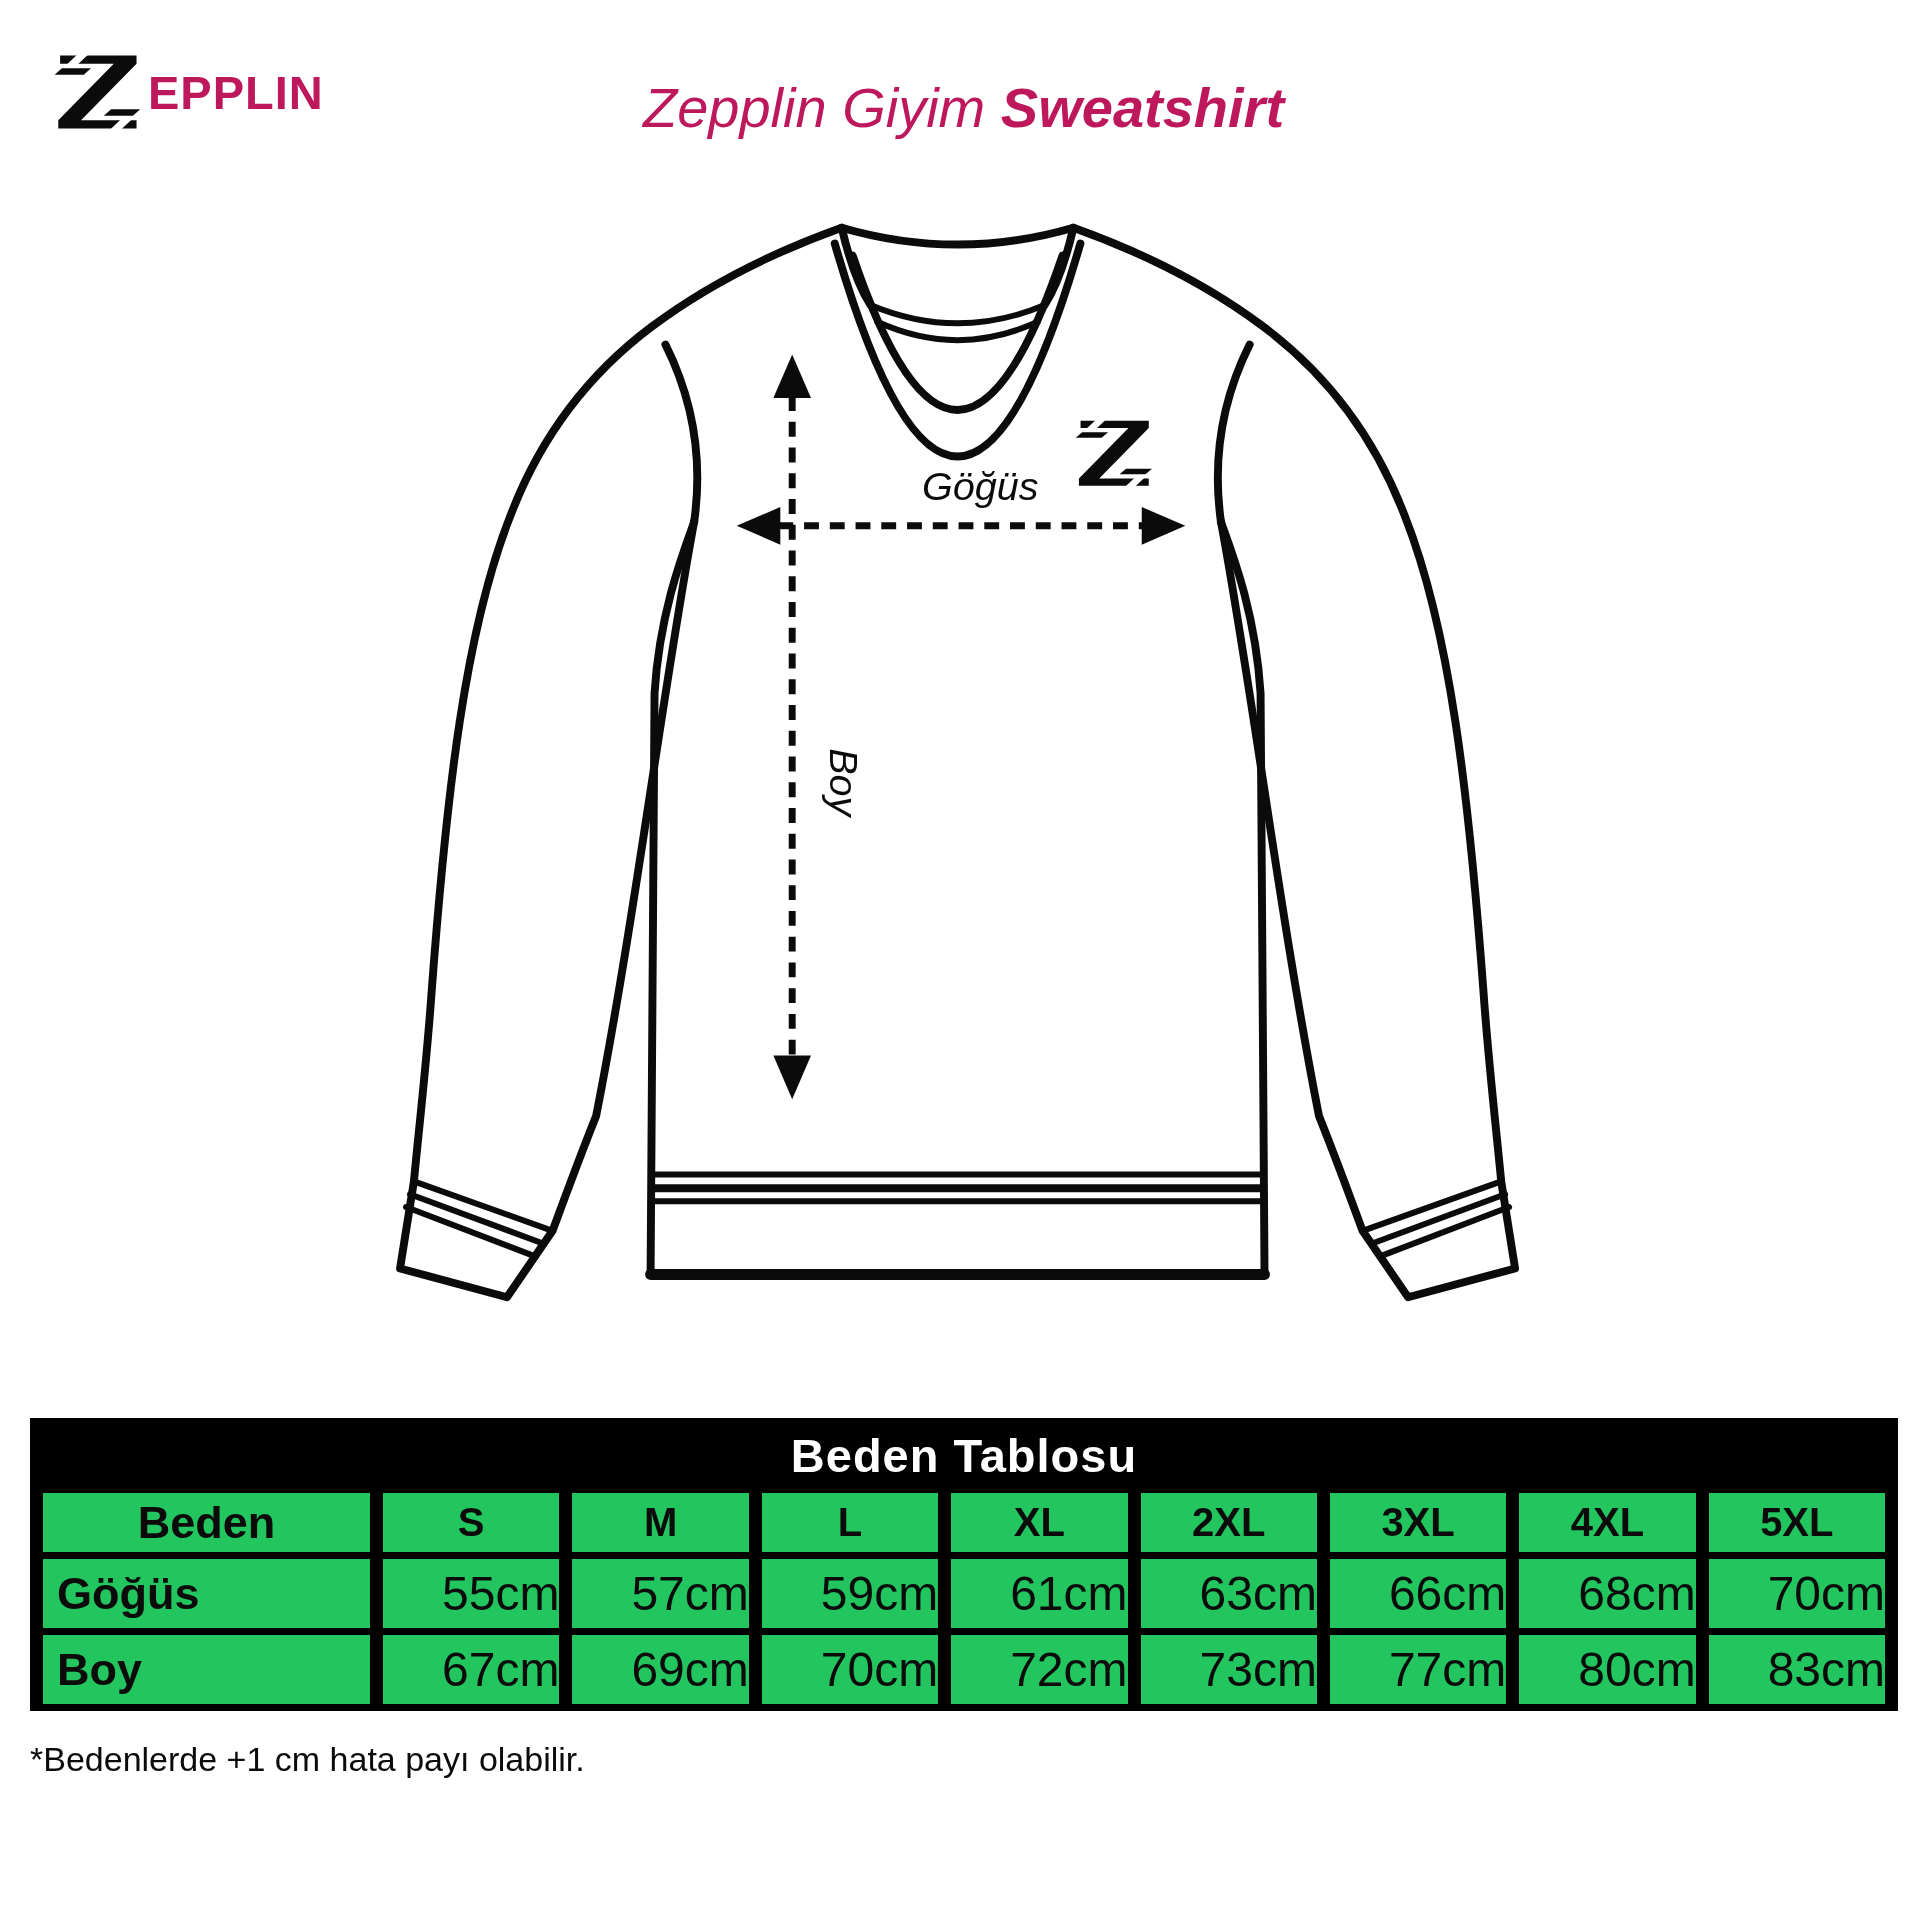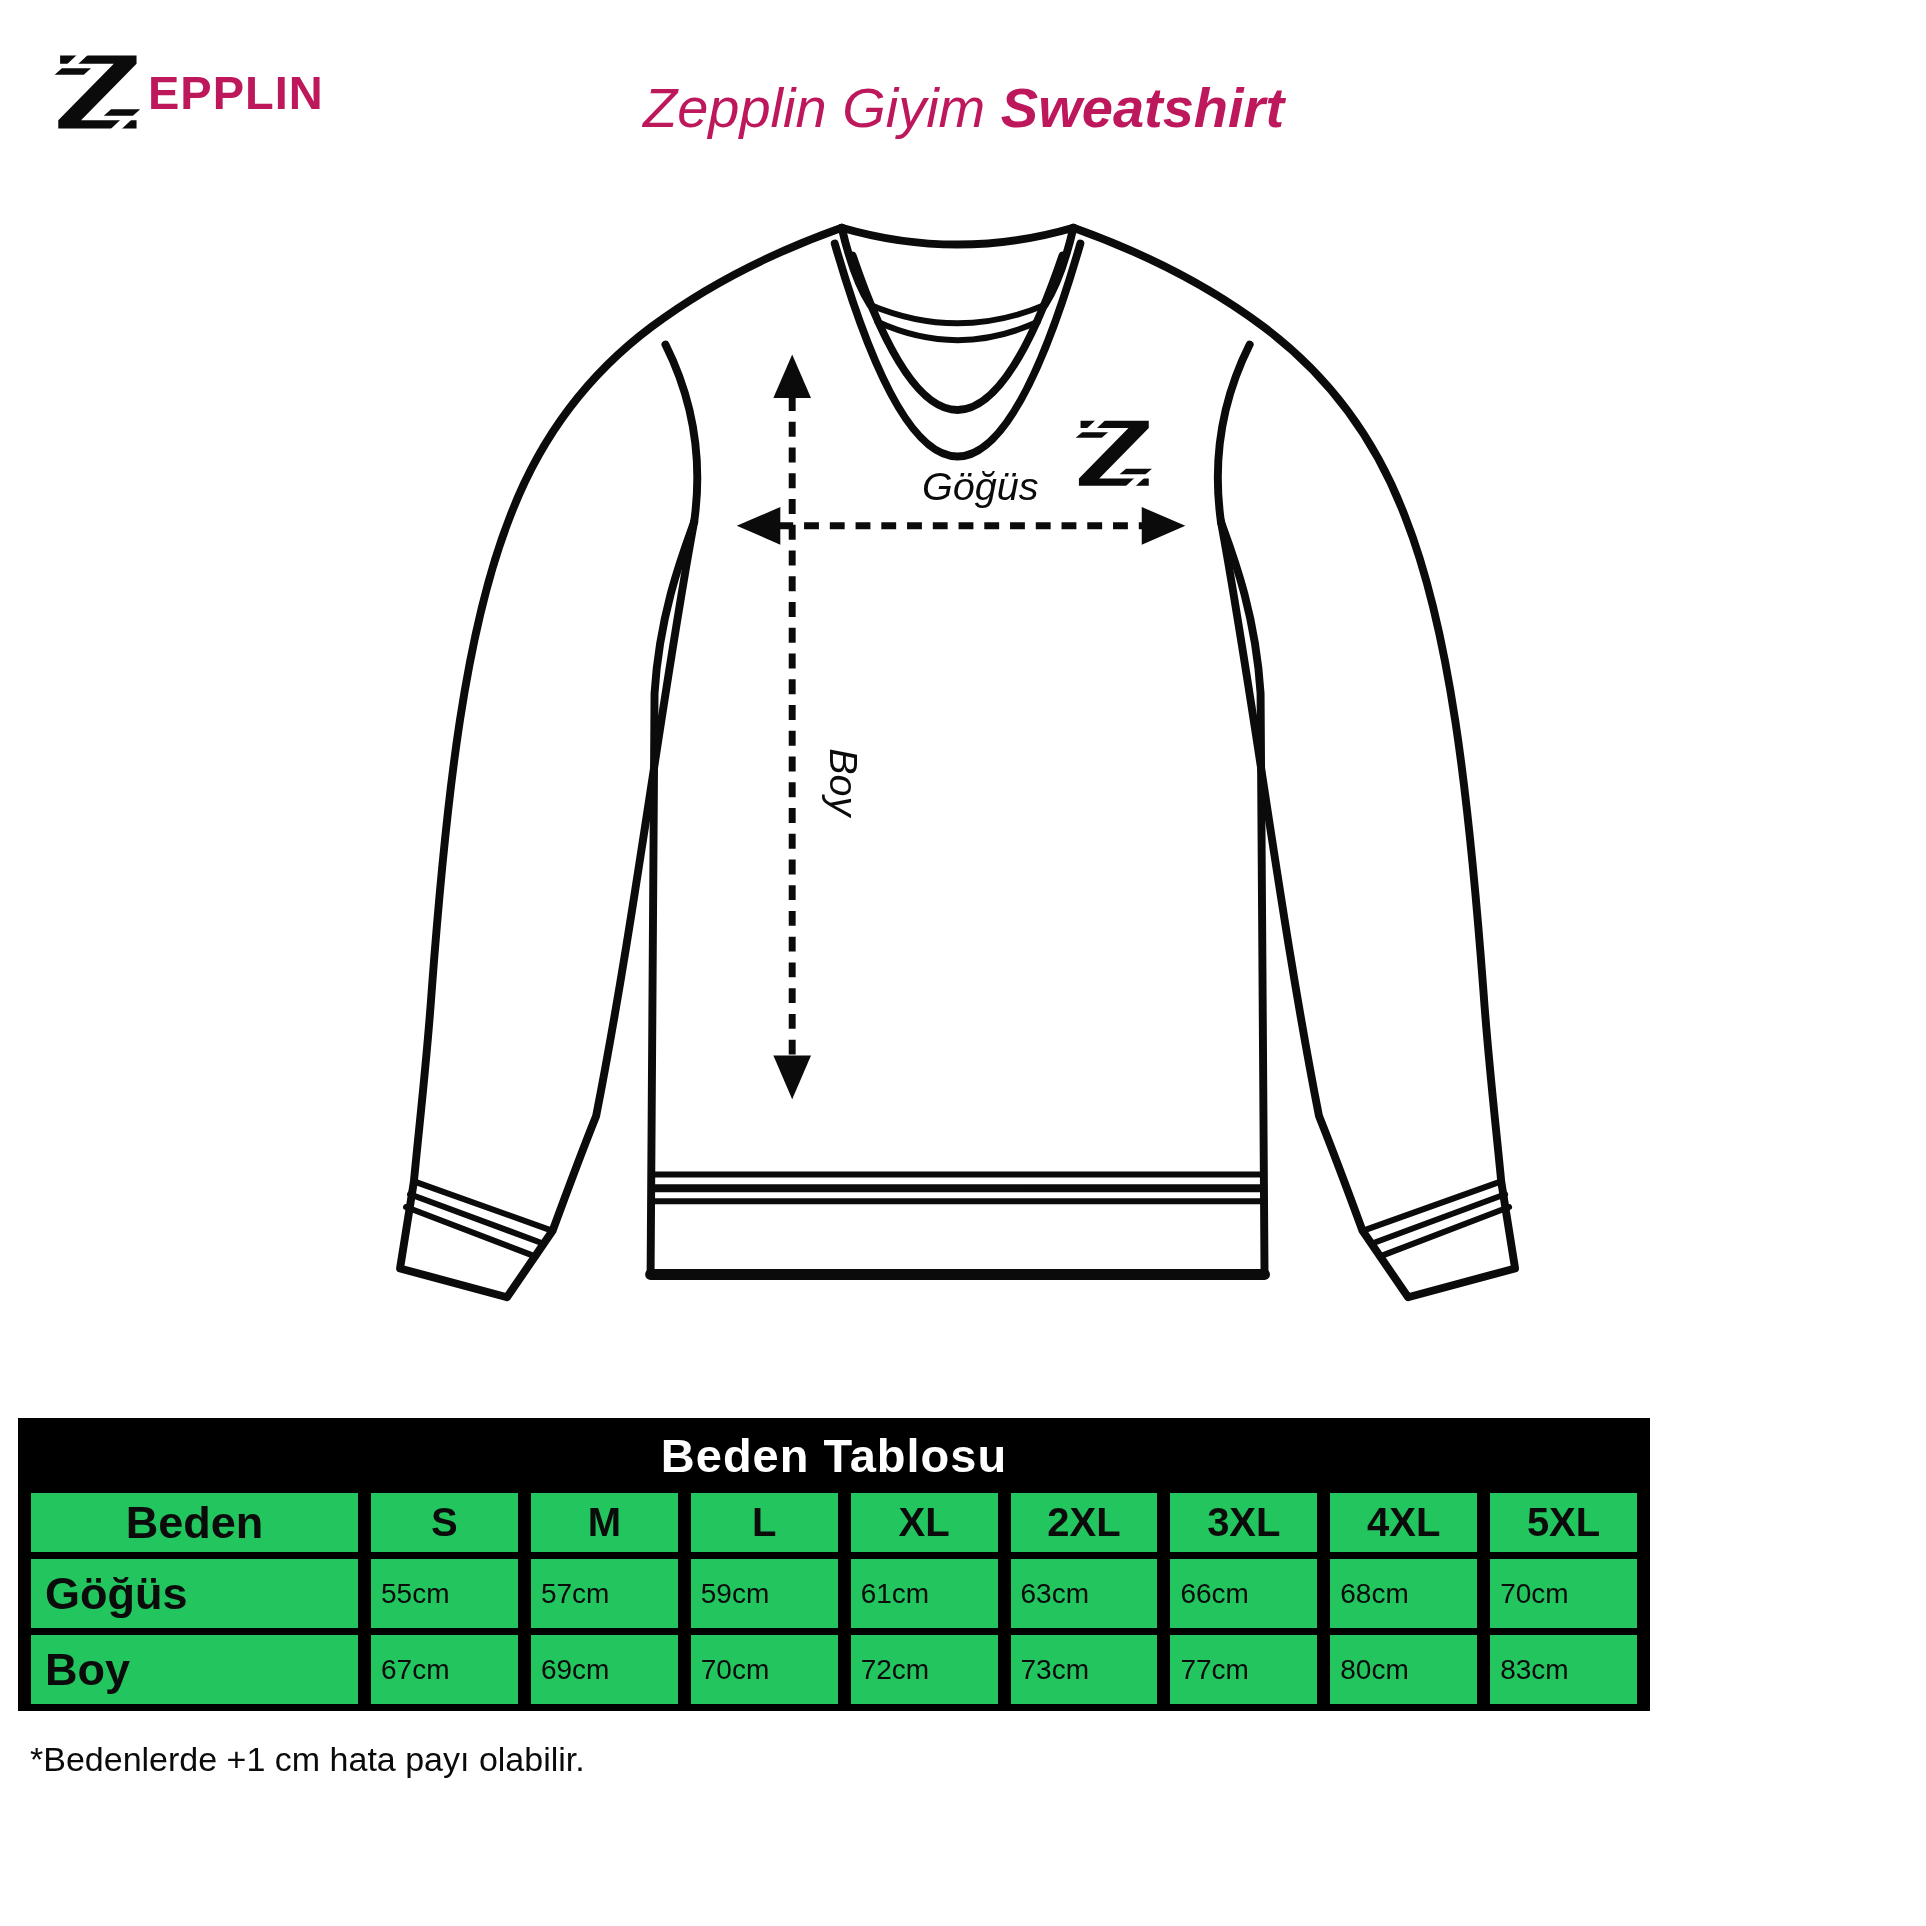--- a/index.html
+++ b/index.html
@@ -19,31 +19,31 @@
   
   .diagram{position:absolute;left:0;top:0;width:1927px;height:1927px;}
   .outline{fill:none;stroke:#0b0b0b;stroke-width:8;stroke-linecap:round;stroke-linejoin:round;}
   .thin{stroke-width:6;}
   .thick{stroke-width:11;}
   .dash{fill:none;stroke:#0b0b0b;stroke-width:7;stroke-dasharray:15 11;}
   .ah{fill:#0b0b0b;stroke:none;}
   .measure-label{font-family:"Liberation Sans","DejaVu Sans",sans-serif;
                  font-size:40px;font-style:italic;font-weight:500;fill:#0b0b0b;}
   
-  .size-table-wrap{position:absolute;left:18px;top:1418px;width:1632px;}
+  .size-table-wrap{position:absolute;left:30px;top:1418px;width:1868px;}
   table.size-table{width:100%;border-collapse:separate;border-spacing:13px 7px;
                    background:#000;table-layout:fixed;}
   table.size-table col.c0{width:327px;}
   .size-table th,.size-table td{background:#22c55e;padding:0;vertical-align:middle;}
   .size-table .band{background:#000;color:#fff;font-size:47px;font-weight:700;
                     text-align:center;height:61px;letter-spacing:1px;}
   .size-table .hdr{font-weight:700;font-size:40px;text-align:center;height:59px;}
   .size-table .hdr0{font-weight:700;font-size:45px;text-align:center;height:59px;}
   .size-table .rowlab{font-weight:700;font-size:45px;text-align:left;padding-left:14px;height:69px;}
-  .size-table .val{font-weight:400;font-size:28px;text-align:left;padding-left:10px;height:69px;
+  .size-table .val{font-weight:400;font-size:48px;text-align:right;padding-left:10px;height:69px;
                    font-family:"Liberation Sans","DejaVu Sans",sans-serif;}
   .footnote{position:absolute;left:30px;top:1740px;font-size:34px;font-weight:400;color:#0b0b0b;text-align:right;}
 </style>
 </head>
 <body>
 
 <svg width="0" height="0" style="position:absolute" aria-hidden="true">
   <defs>
     <symbol id="zlogo" viewBox="0 0 100 92">
       <path d="M10,6 L94,6 L94,15 L33,77 L94,77 L94,86 L8,86 L8,77 L69,15 L10,15 Z" fill="#0b0b0b"></path>

